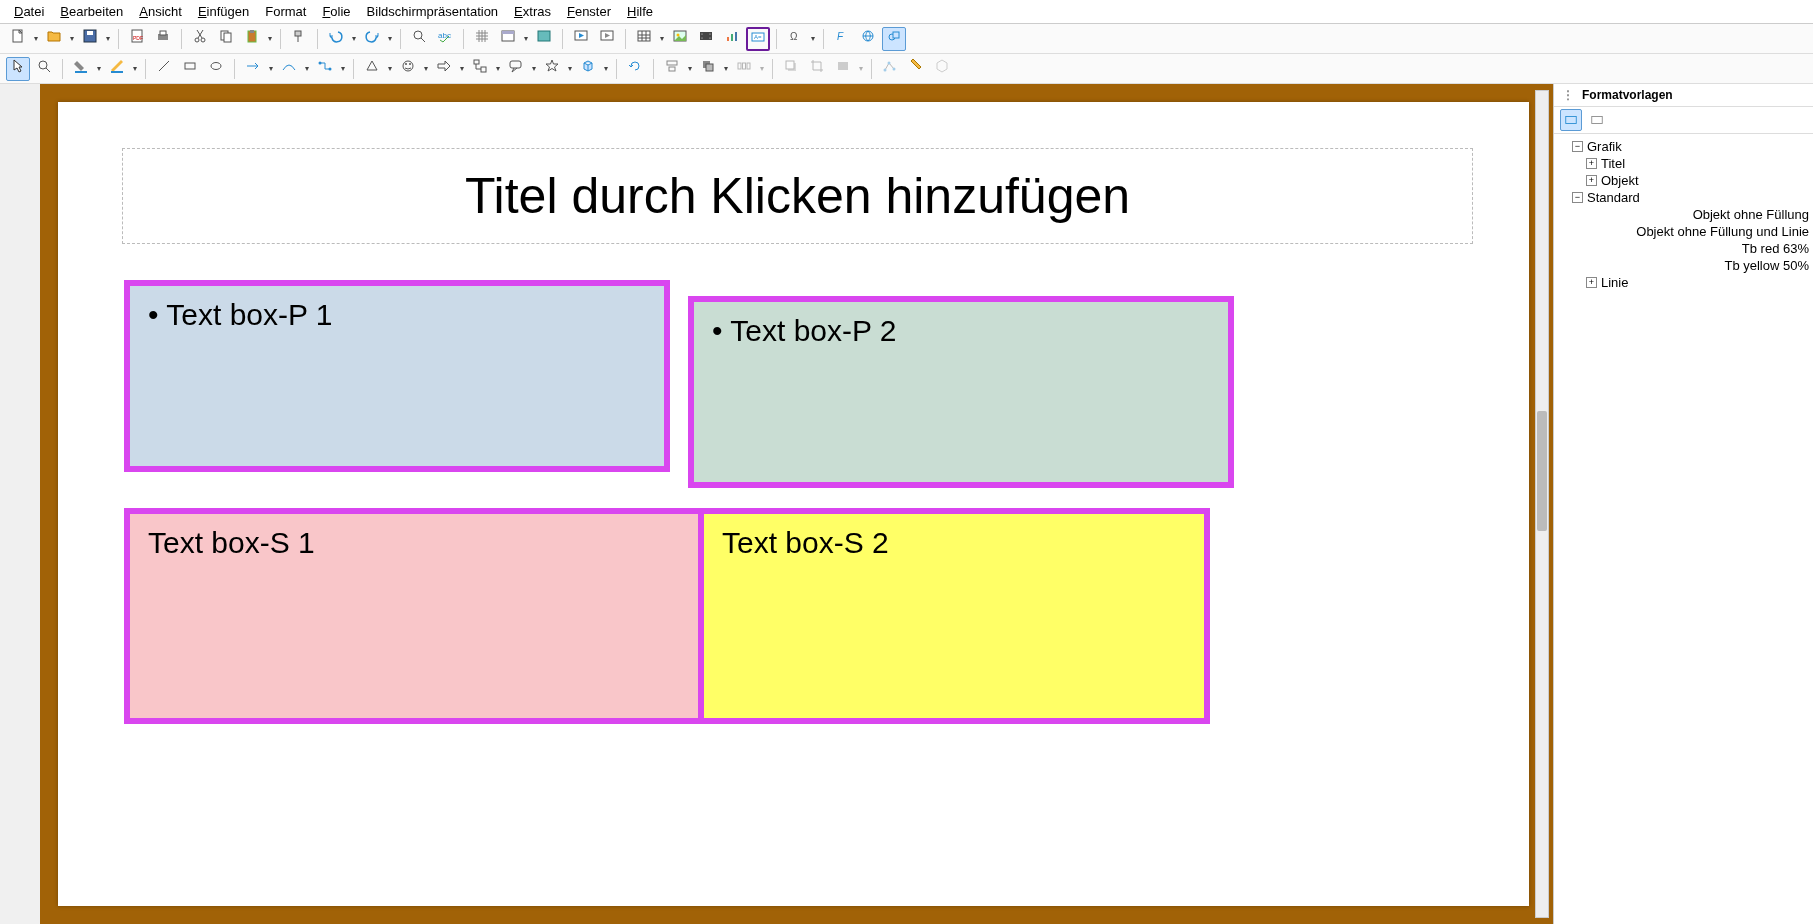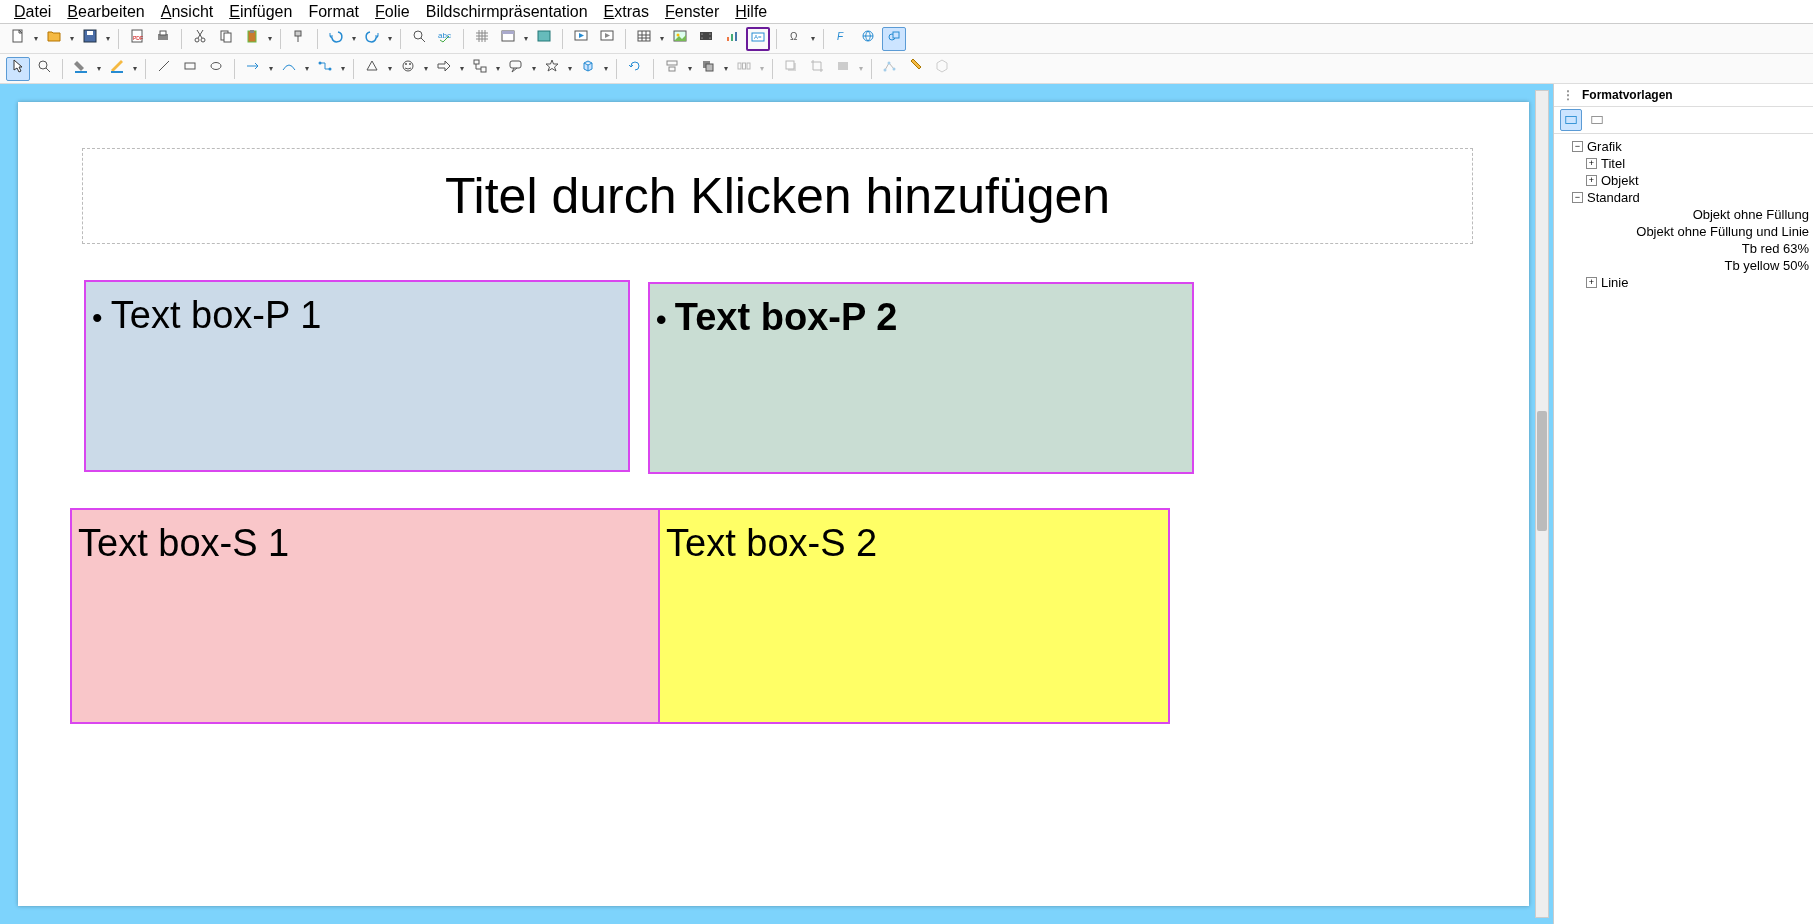--- a/index.html
+++ b/index.html
@@ -18,21 +18,21 @@
     background: #fff;
     display: flex;
     align-items: center;
     height: 24px;
     padding: 0 6px;
     border-bottom: 1px solid #ccc;
   }
   .menubar .menu-item {
     padding: 2px 8px;
     cursor: default;
-    font-size: 16px;
+    font-size: 13px;
   }
   .menubar .menu-item .u { text-decoration: underline; }
 
   
   .toolbar {
     background: #fafafa;
     display: flex;
     align-items: center;
     height: 30px;
     padding: 0 6px;
@@ -68,23 +68,24 @@
   }
 
   
   .main {
     flex: 1;
     display: flex;
     overflow: hidden;
   }
   .canvas-area {
     flex: 1;
-    background: #7dd3fc;
+    background: #a16207;
     position: relative;
     overflow: hidden;
+    margin-left: 40px;
   }
   .slide {
     position: absolute;
     left: 18px;
     top: 18px;
     right: 24px;
     bottom: 18px;
     background: #fff;
     box-shadow: 0 0 4px rgba(0,0,0,.3);
   }
@@ -102,27 +103,27 @@
     display: flex;
     align-items: center;
     justify-content: center;
   }
   .title-ph span {
     font-size: 50px;
     color: #000;
   }
   .tbox {
     position: absolute;
-    border: 2px solid #d946ef;
-    padding: 12px 6px;
-    font-size: 38px;
+    border: 6px solid #d946ef;
+    padding: 12px 18px;
+    font-size: 30px;
   }
   .tb-p1 { left: 66px; top: 178px; width: 546px; height: 192px; background: #cbdae8; }
-  .tb-p2 { left: 630px; top: 180px; width: 546px; height: 192px; background: #c9ddd3; font-weight: bold; }
-  .tb-s1 { left: 52px; top: 406px; width: 674px; height: 216px; background: #f9c6c9; }
+  .tb-p2 { left: 630px; top: 194px; width: 546px; height: 192px; background: #c9ddd3; }
+  .tb-s1 { left: 66px; top: 406px; width: 674px; height: 216px; background: #f9c6c9; }
   .tb-s2 { left: 640px; top: 406px; width: 512px; height: 216px; background: #ffff66; }
   .bullet::before { content: "• "; font-size: 30px; }
 
   .vscroll {
     position: absolute;
     right: 4px;
     top: 6px;
     bottom: 6px;
     width: 14px;
     background: #eee;

